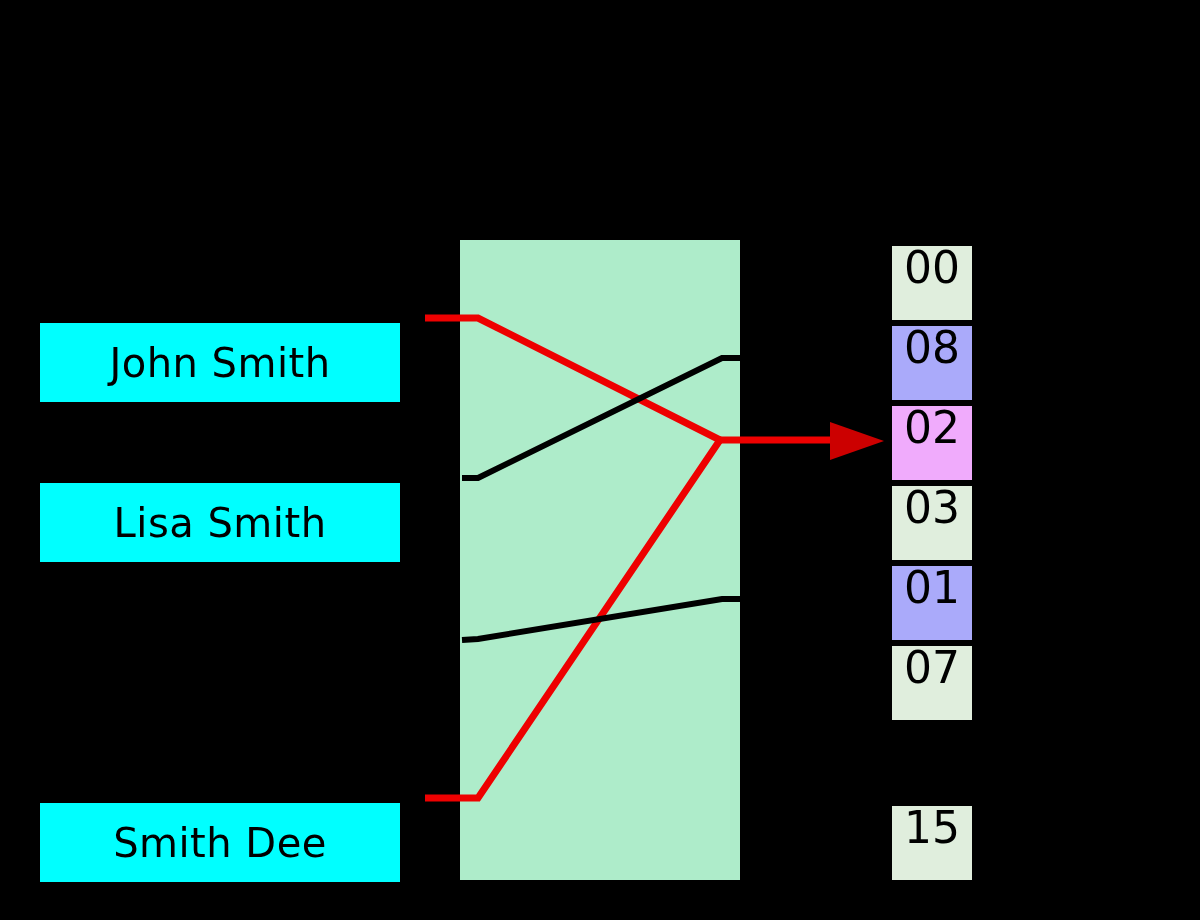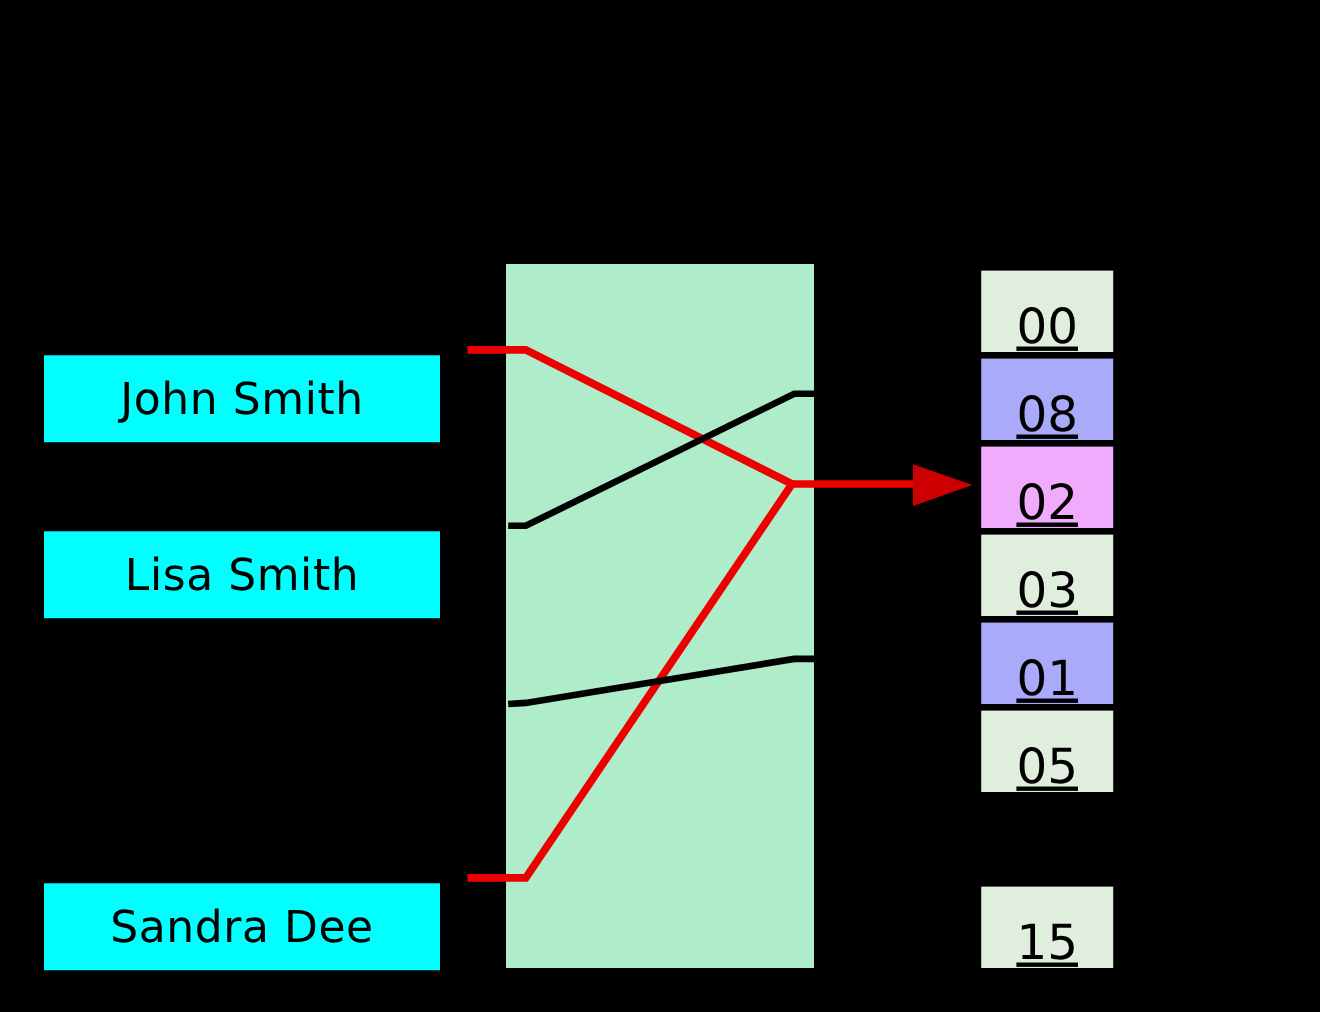--- a/index.html
+++ b/index.html
@@ -44,30 +44,29 @@
     top: 240px;
     width: 280px;
     height: 640px;
     background: #aeecca;
   }
 
   
   .bucket {
     position: absolute;
     left: 892px;
-    width: 120px;
+    width: 80px;
     height: 74px;
     display: flex;
-    align-items: flex-end;
+    align-items: flex-start;
     justify-content: center;
     font-size: 44px;
     line-height: 1;
     color: #000000;
     box-sizing: border-box;
-    text-decoration: underline;
   }
 
   
   #wires {
     position: absolute;
     left: 0;
     top: 0;
     width: 1200px;
     height: 920px;
     pointer-events: none;
@@ -80,40 +79,40 @@
 
   <div id="hash-block"></div>
 
   <div class="key-box" style="top:281px">
     <span>John Smith</span>
   </div>
   <div class="key-box" style="top:441px">
     <span>Lisa Smith</span>
   </div>
   <div class="key-box" style="top:761px">
-    <span>Sandra Dee</span>
+    <span>Smith Dee</span>
   </div>
 
   <div class="bucket" style="top:246px; background:#e0eedd">
     <span>00</span>
   </div>
   <div class="bucket" style="top:326px; background:#aaaafa">
     <span>08</span>
   </div>
   <div class="bucket" style="top:406px; background:#f0abfc">
     <span>02</span>
   </div>
   <div class="bucket" style="top:486px; background:#e0eedd">
     <span>03</span>
   </div>
   <div class="bucket" style="top:566px; background:#aaaafa">
     <span>01</span>
   </div>
   <div class="bucket" style="top:646px; background:#e0eedd">
-    <span>05</span>
+    <span>07</span>
   </div>
   <div class="bucket" style="top:806px; background:#e0eedd">
     <span>15</span>
   </div>
 
   <svg id="wires" viewBox="0 0 1200 920">
 
     <polyline points="425,318 478,318 720,440" fill="none" stroke="#ee0000" stroke-width="7" stroke-linejoin="miter" stroke-linecap="butt"></polyline>
 
     <polyline points="425,798 478,798 720,440" fill="none" stroke="#ee0000" stroke-width="7" stroke-linejoin="miter" stroke-linecap="butt"></polyline>

